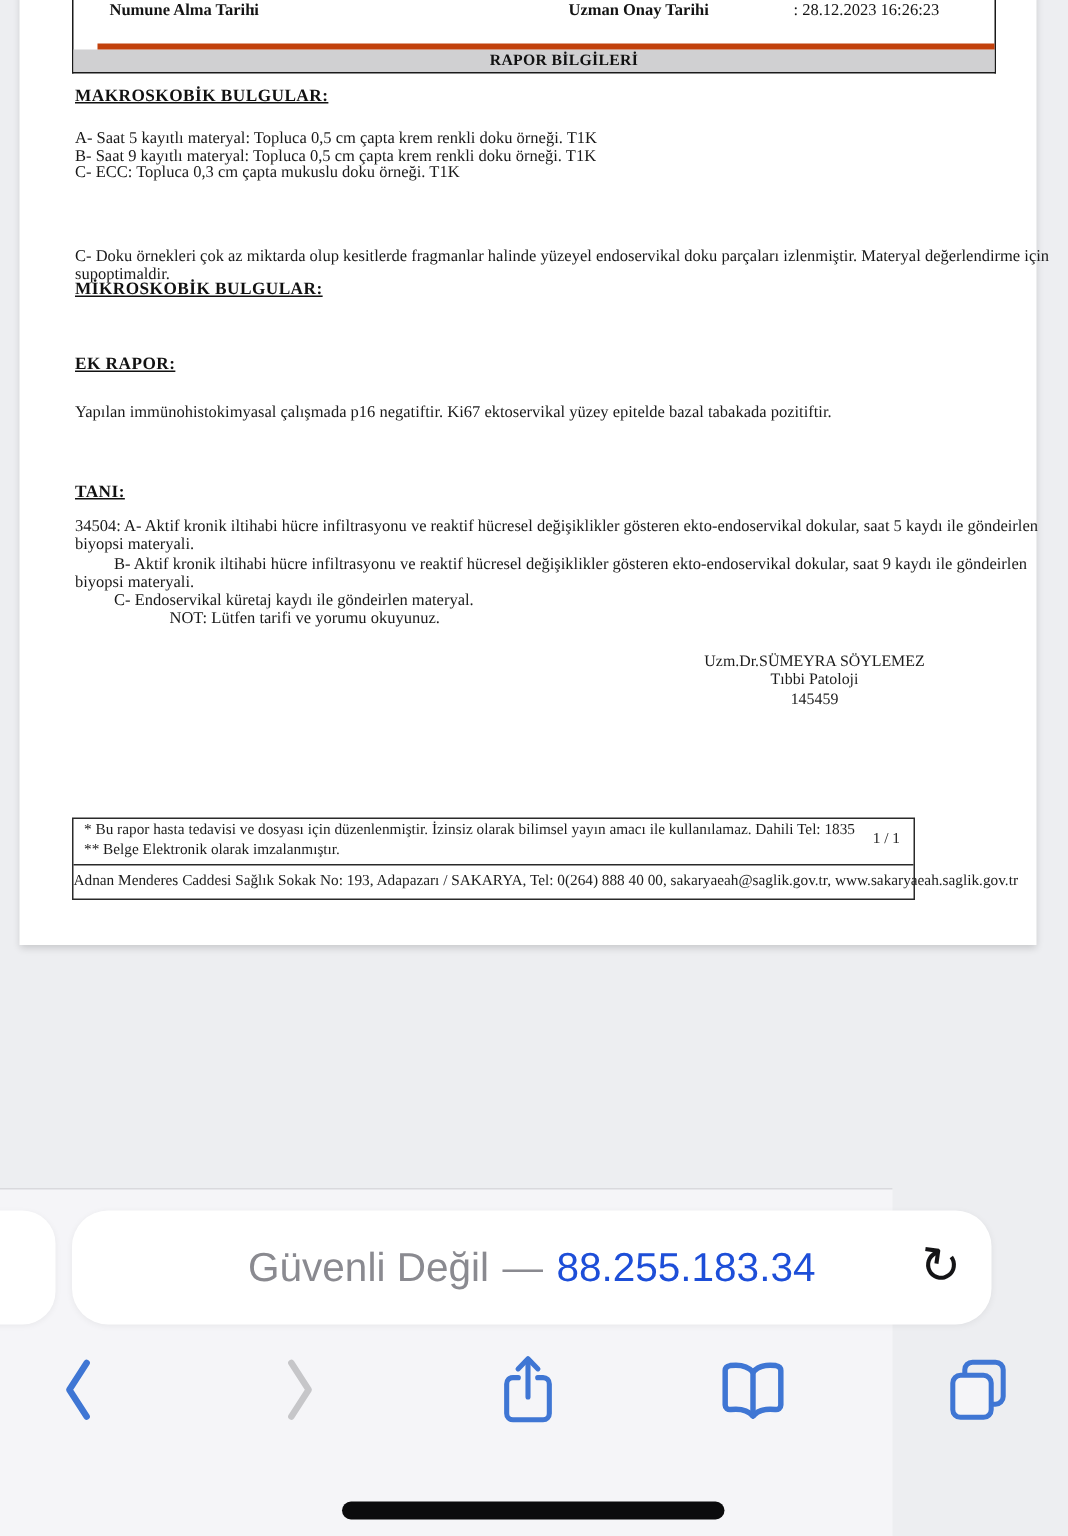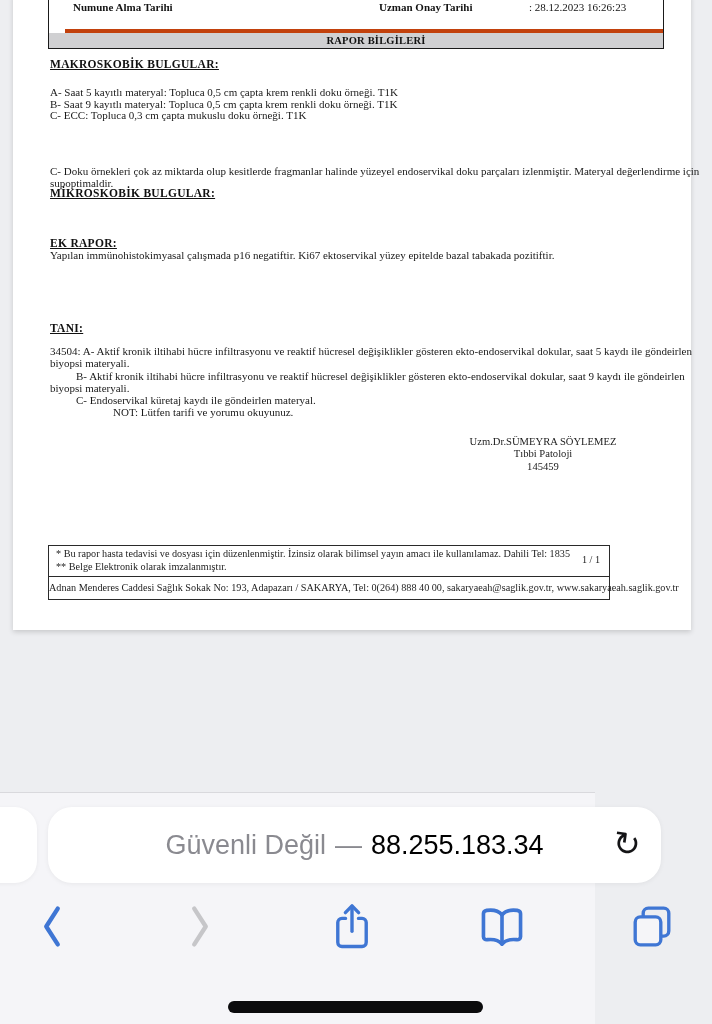--- a/index.html
+++ b/index.html
@@ -25,21 +25,21 @@
   .sec-title { position:absolute; left:37px; font-size:11.5px; font-weight:bold; color:#111;
                text-decoration:underline; letter-spacing:.3px; white-space:nowrap; }
   .sec-lines { position:absolute; left:37px; font-size:11px; color:#191919; }
   .line { white-space:nowrap; line-height:11.5px; }
   .tani .line { line-height:12.3px; }
   .ind1 { padding-left:26px; }
   .ind2 { padding-left:63px; }
 
   .t-makro-title { top:64px; }   .t-makro-lines { top:93px; }
   .t-mikro-title { top:145px;margin-top:48px; }  .t-mikro-lines { top:172px; }
-  .t-ek-title    { top:243px; }  .t-ek-lines    { top:256px; }
+  .t-ek-title    { top:243px; }  .t-ek-lines    { top:276px; }
   .t-tani-title  { top:328px;text-align:right; }  .t-tani-lines  { top:351px; }
 
   .signature { position:absolute; left:400px; top:442px; width:260px; text-align:center;
                font-size:10.6px; color:#1b1b1b; line-height:12.4px; }
 
   .footer-box { position:absolute; left:35px; top:551px; width:562px; border:1.6px solid #2a2a2a; }
   .fb-row1 { position:relative; height:31px; border-bottom:1.4px solid #2a2a2a; font-size:10.2px; color:#1c1c1c; }
   .fb-note1 { position:absolute; left:7px; top:2px; white-space:nowrap; }
   .fb-note2 { position:absolute; left:7px; top:15px; white-space:nowrap; }
   .fb-page  { position:absolute; right:9px; top:8px; }
@@ -49,21 +49,21 @@
   .chrome { position:absolute; left:0; top:792px; width:595px; height:232px; background:#f5f5f8;
             border-top:1px solid #d9d9dd; font-family:"Liberation Sans", sans-serif; }
   .tab-peek { position:absolute; left:-22px; top:14px; width:59px; height:76px; background:#ffffff;
               border-radius:22px; box-shadow:0 1px 4px rgba(0,0,0,.05); }
   .url-pill { position:absolute; left:48px; top:14px; width:613px; height:76px; background:#ffffff;
               border-radius:24px; box-shadow:0 1px 5px rgba(0,0,0,.06);
               display:flex; align-items:center; justify-content:center; }
   .url-text { display:flex; align-items:center; gap:9px; font-size:27px; }
   .url-secure { color:#8a8a90; }
   .url-dash { color:#8a8a90; }
-  .url-host { color:#000000; }
+  .url-host { color:#1d4ed8; }
   .reload-btn { position:absolute; right:20px; top:50%; transform:translateY(-54%) rotate(8deg);
                 font-size:33px; color:#141416; line-height:1; background:none; border:none;
                 font-family:"DejaVu Sans", sans-serif; cursor:pointer; }
 
   .toolbar { position:absolute; left:0; top:90px; width:712px; height:90px; }
   .tb-btn { position:absolute; top:50%; transform:translate(-50%,-50%); background:none; border:none; cursor:pointer; }
   .tb-back { left:52px; } .tb-fwd { left:200px; } .tb-share { left:352px; } .tb-book { left:502px; } .tb-tabs { left:652px; }
 
   .home-indicator { position:absolute; left:228px; top:208px; width:255px; height:12px;
                     border-radius:6.5px; background:#0b0b0d; }

